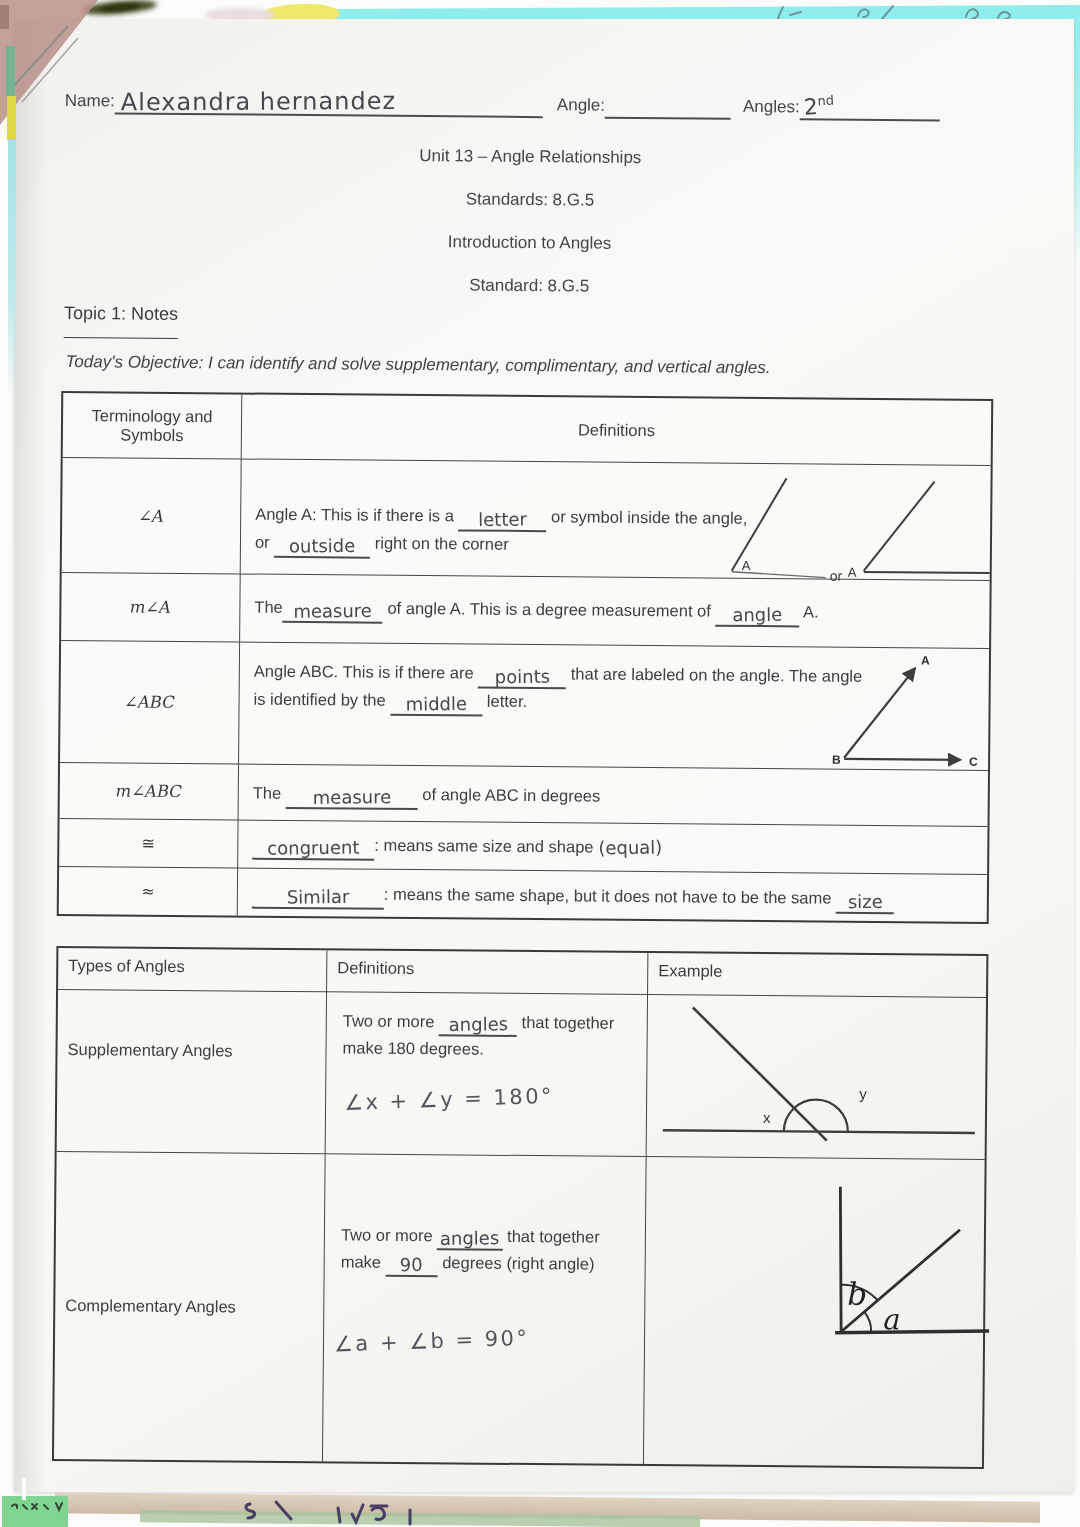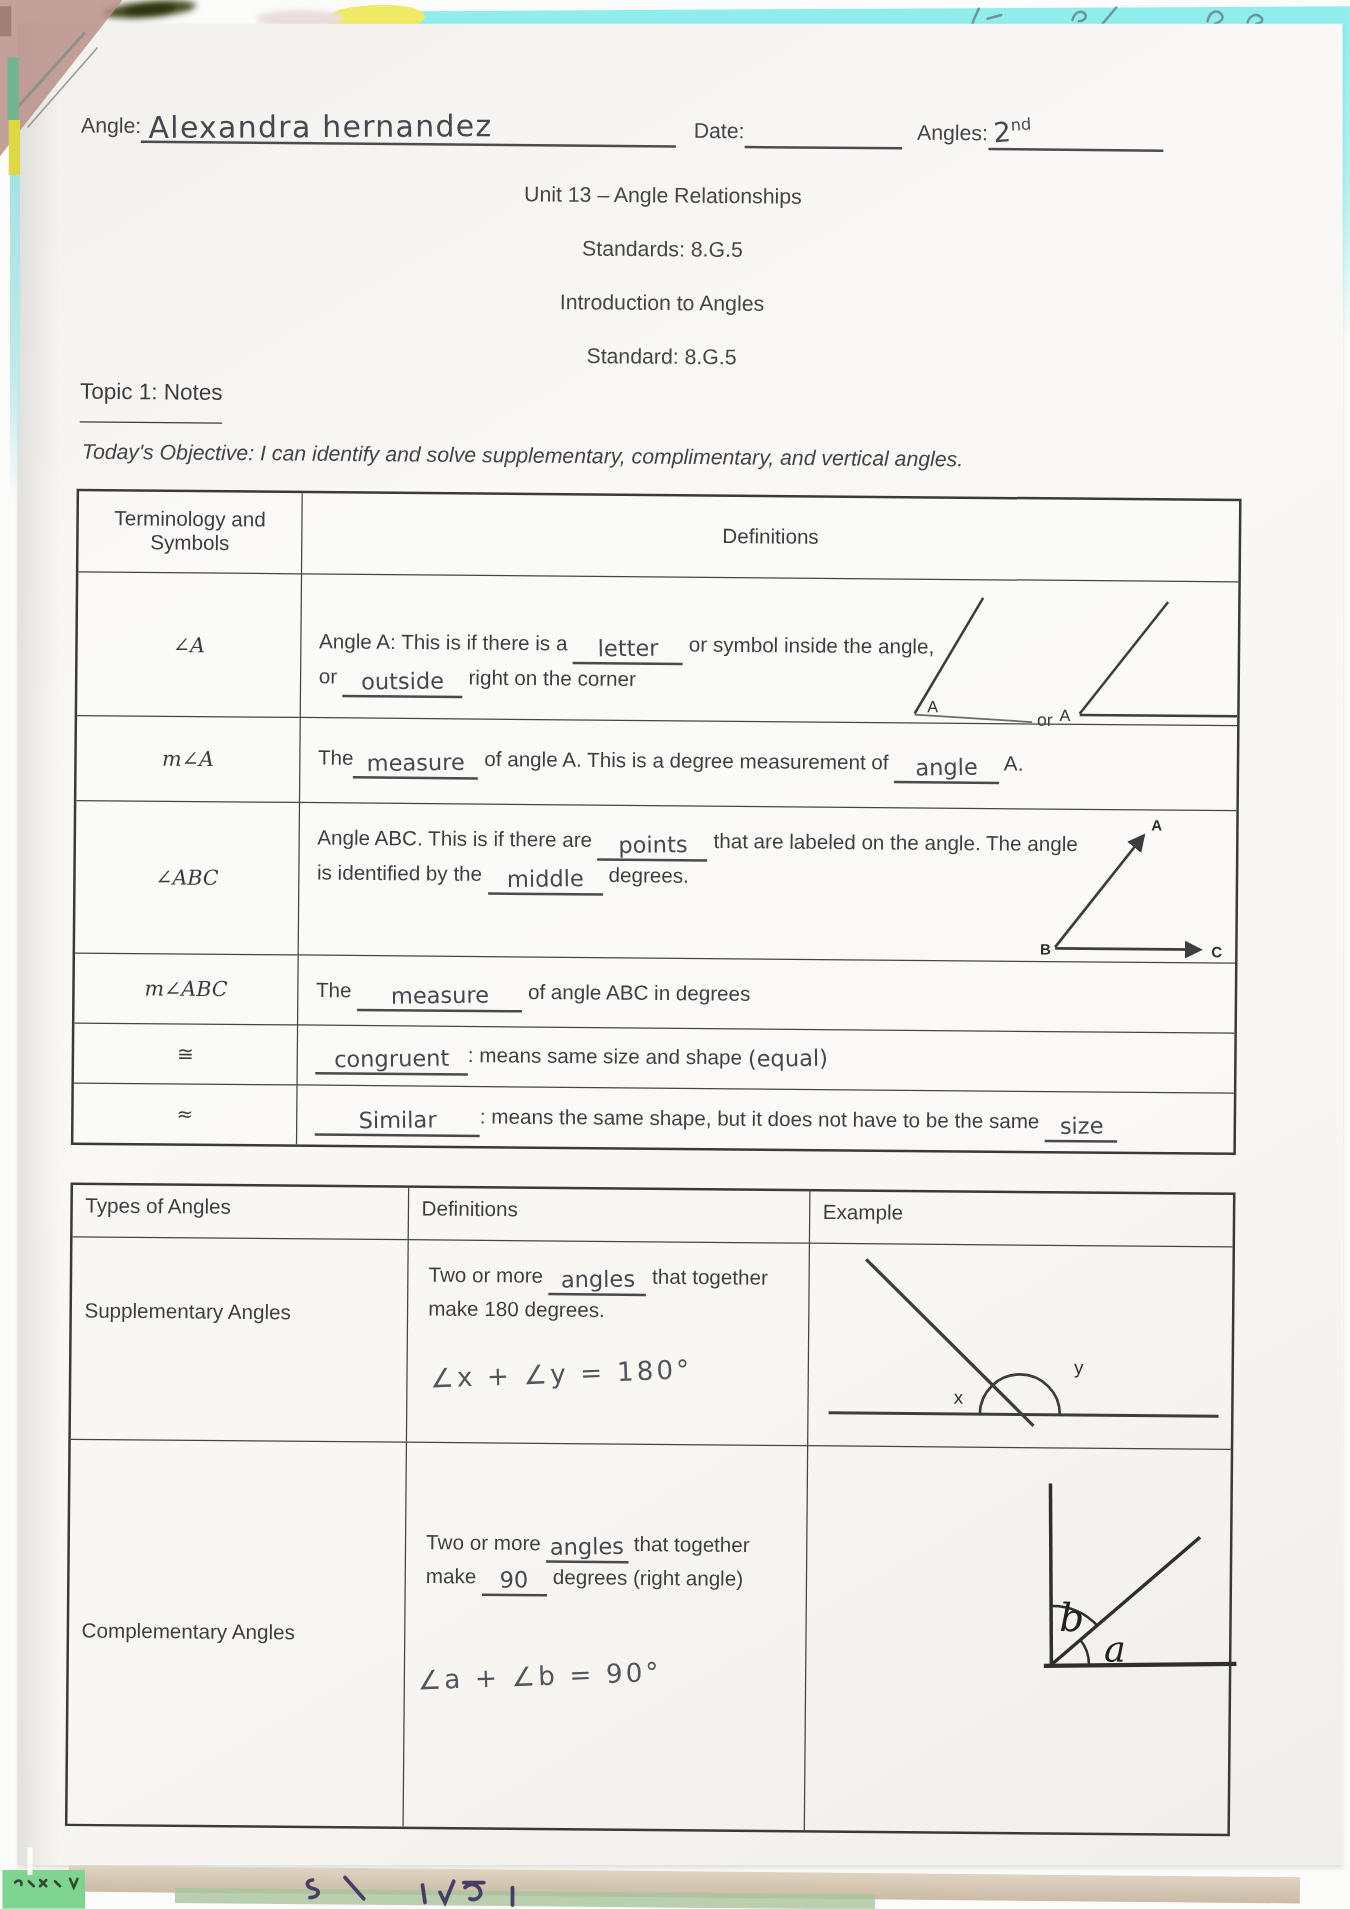--- a/index.html
+++ b/index.html
@@ -141,25 +141,25 @@
       <path d="M112 19 l11 -13"></path>
       <path d="M196 17 c2 -9 9 -10 12 -4 c1 3 -3 5 -6 6"></path>
       <path d="M228 18 c2 -6 7 -8 11 -4 c2 2 0 5 -4 5"></path>
     </g>
   </svg>
 
   <div class="paper">
     <div class="sheet-content">
 
       <div class="hdr">
-        <span class="lbl">Angle:</span>
+        <span class="lbl">Name:</span>
         <span class="uline name-blank">
           <span class="hw hw-name">Alexandra hernandez</span>
         </span>
-        <span class="lbl">Date:</span>
+        <span class="lbl">Angle:</span>
         <span class="uline date-blank"></span>
         <span class="lbl">Angles:</span>
         <span class="uline period-blank">
           <span class="hw hw-period"><span>2</span><sup>nd</sup></span>
         </span>
       </div>
 
       <div class="titles">
         <div>Unit 13 – Angle Relationships</div>
         <div>Standards:  8.G.5</div>
@@ -193,21 +193,21 @@
         </div>
 
         <div class="term">m∠A</div>
         <div class="defc c2" style="padding-top:20px">
           <span class="txt">The</span><span class="blank" style="min-width:100px"><span class="hw">measure</span></span><span class="txt"> of angle A. This is a degree measurement of </span><span class="blank" style="min-width:84px"><span class="hw">angle</span></span><span class="txt"> A.</span>
         </div>
 
         <div class="term">∠ABC</div>
         <div class="defc c2" style="padding-top:16px">
           <div style="width:620px">
-            <span class="txt">Angle ABC. This is if there are </span><span class="blank" style="min-width:88px"><span class="hw">points</span></span><span class="txt"> that are labeled on the angle. The angle is identified by the </span><span class="blank" style="min-width:92px"><span class="hw">middle</span></span><span class="txt"> degrees.</span>
+            <span class="txt">Angle ABC. This is if there are </span><span class="blank" style="min-width:88px"><span class="hw">points</span></span><span class="txt"> that are labeled on the angle. The angle is identified by the </span><span class="blank" style="min-width:92px"><span class="hw">middle</span></span><span class="txt"> letter.</span>
           </div>
           <svg class="svg-abs" style="right:4px; top:4px" width="152" height="118">
             <g stroke="#3d3d3d" stroke-width="2.2" fill="none">
               <line x1="12" y1="106" x2="82" y2="16" marker-end="url(#ah)"></line>
               <line x1="12" y1="107" x2="128" y2="107" marker-end="url(#ah)"></line>
             </g>
             <text x="88" y="12" font-size="12" font-weight="bold" fill="#2e2e2e">A</text>
             <text x="0" y="112" font-size="12" font-weight="bold" fill="#2e2e2e">B</text>
             <text x="137" y="113" font-size="12" font-weight="bold" fill="#2e2e2e">C</text>
           </svg>

